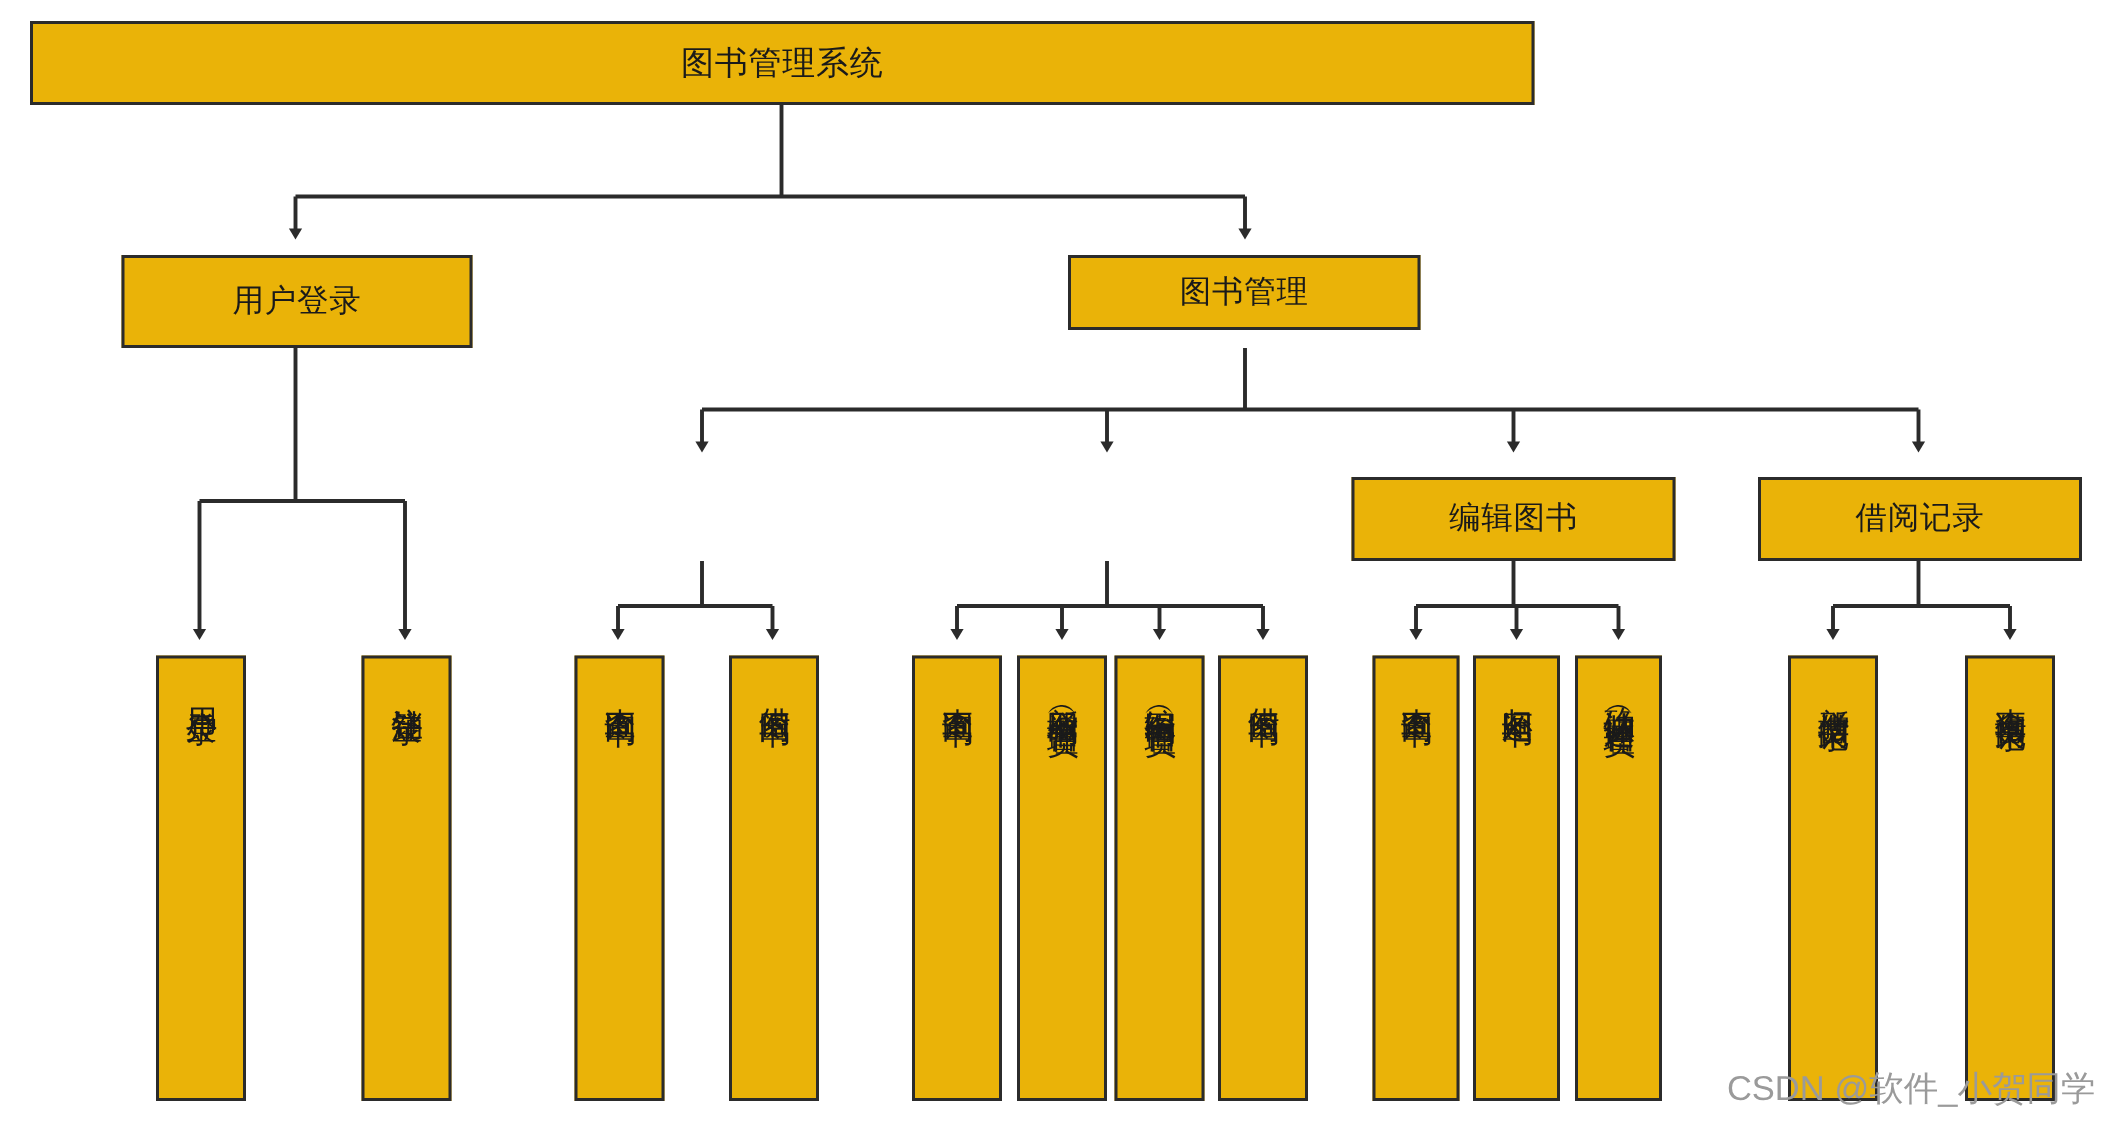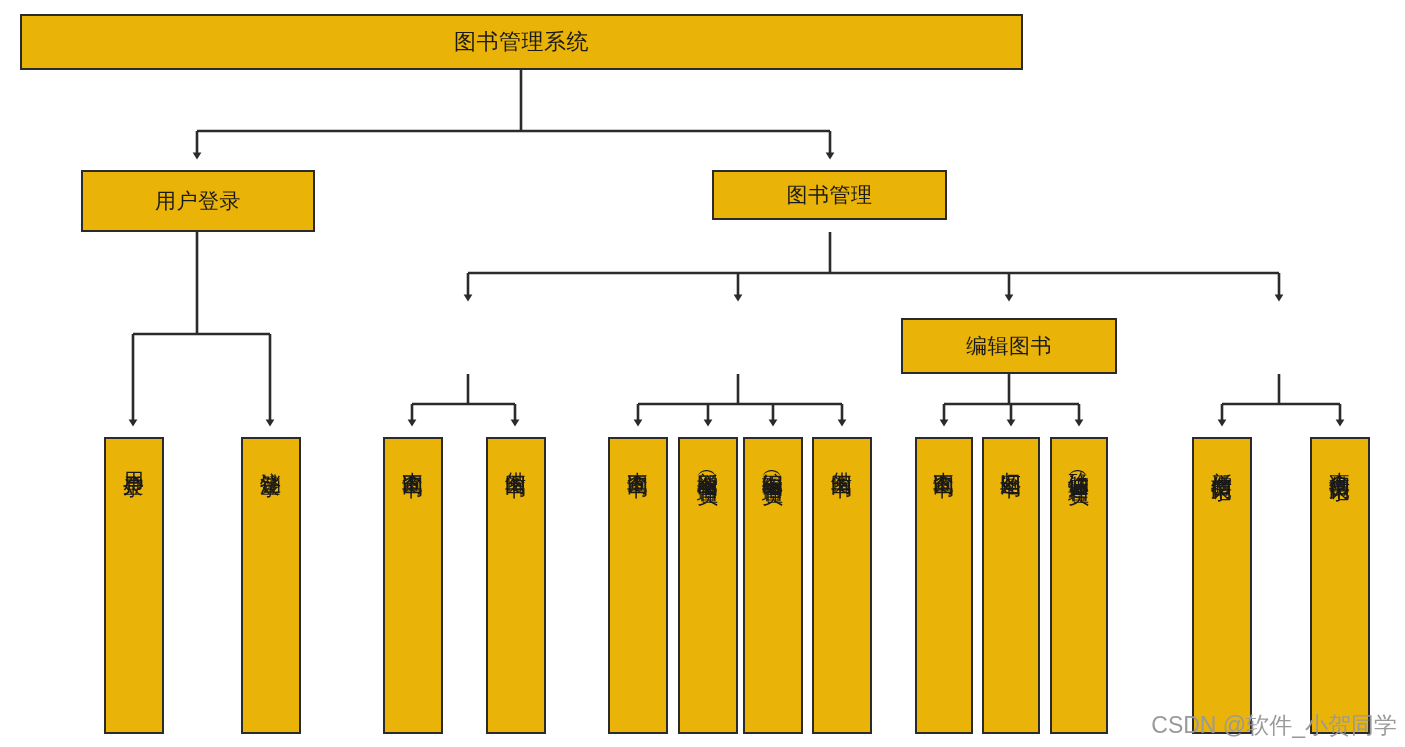--- a/index.html
+++ b/index.html
@@ -142,20 +142,23 @@
   <div class="node horiz" style="left:712px; top:170px; width:235px; height:50px;">
     <span class="lbl">图书管理</span>
   </div>
 
 
 
   <div class="node horiz" style="left:901px; top:318px; width:216px; height:56px;">
     <span class="lbl">编辑图书</span>
   </div>
 
+  <div class="node horiz" style="left:1172px; top:318px; width:216px; height:56px;">
+    <span class="lbl">借阅记录</span>
+  </div>
 
   <div class="node vert" style="left:104px; top:437px; width:60px; height:297px;">
     <span class="lbl">用户登录</span>
   </div>
 
   <div class="node vert" style="left:241px; top:437px; width:60px; height:297px;">
     <span class="lbl">注销登录</span>
   </div>
 
   <div class="node vert" style="left:383px; top:437px; width:60px; height:297px;">

